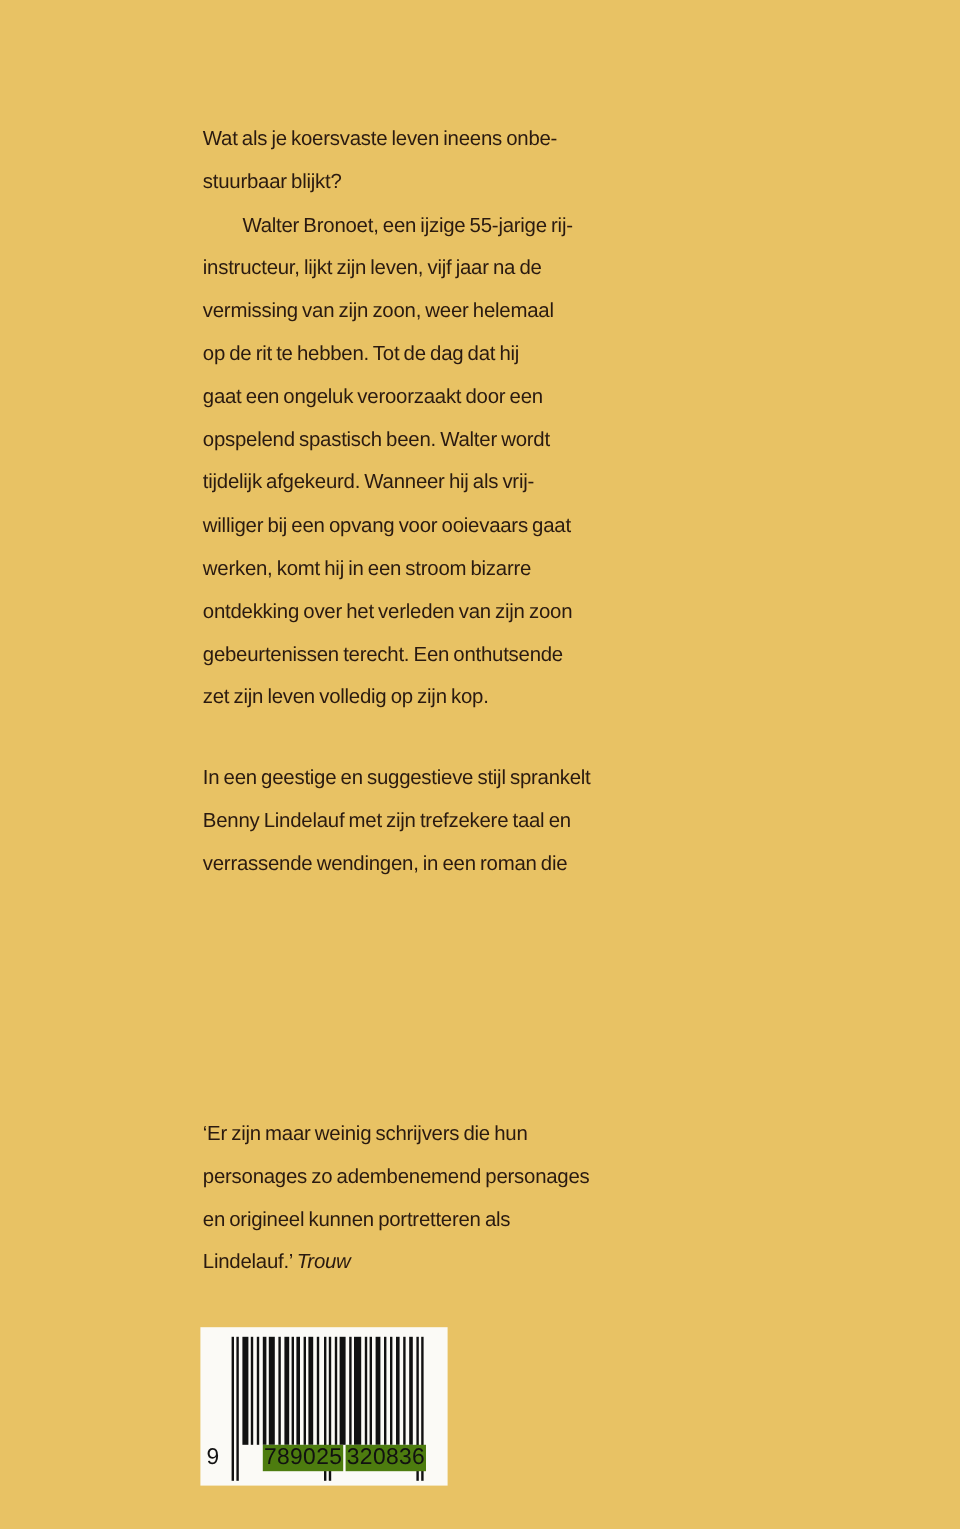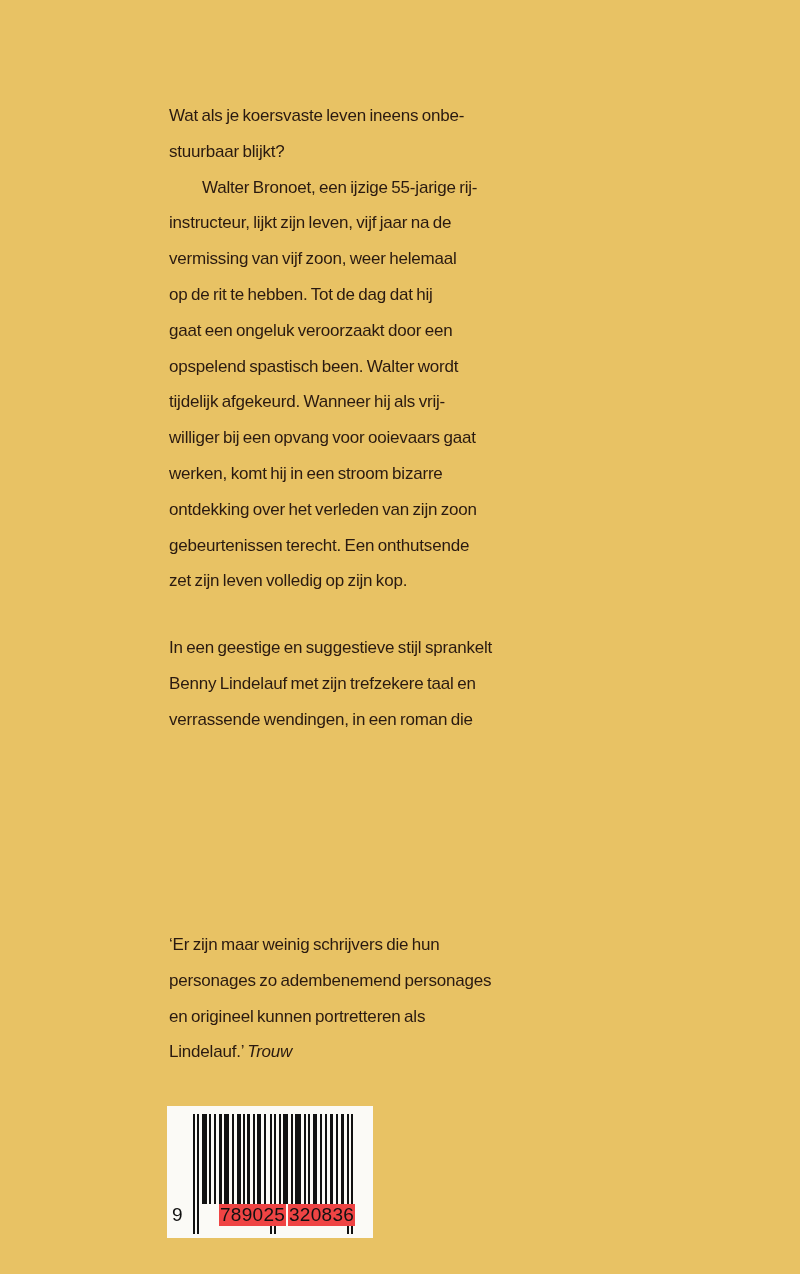--- a/index.html
+++ b/index.html
@@ -37,42 +37,42 @@
       height: 132px;
       background: #fbfaf6;
     }
     .bars { position: absolute; left: 0; top: 0; width: 206px; height: 132px; }
     .digits {
       position: absolute;
       top: 98px;
       font-family: "Liberation Sans", sans-serif;
       font-size: 19px;
       color: #111;
-      background: #ef4444;
+      background: #4d7c0f;
       line-height: 22px;
       letter-spacing: 0.3px;
     }
     .d-first { left: 5px; background: transparent; }
     .d-left { left: 52px; padding: 0 1px; }
     .d-right { left: 121px; padding: 0 1px; }
   </style>
 </head>
 <body>
 
 <div class="cover">
 
   <div class="text-block blurb">
     <p>
       <span class="line">Wat als je koersvaste leven ineens onbe-</span>
       <span class="line">stuurbaar blijkt?</span>
     </p>
     <p>
       <span class="line" style="padding-left:33px">Walter Bronoet, een ijzige 55-jarige rij-</span>
       <span class="line">instructeur, lijkt zijn leven, vijf jaar na de</span>
-      <span class="line">vermissing van vijf zoon, weer helemaal</span>
+      <span class="line">vermissing van zijn zoon, weer helemaal</span>
       <span class="line">op de rit te hebben. Tot de dag dat hij</span>
       <span class="line">gaat een ongeluk veroorzaakt door een</span>
       <span class="line">opspelend spastisch been. Walter wordt</span>
       <span class="line">tijdelijk afgekeurd. Wanneer hij als vrij-</span>
       <span class="line">williger bij een opvang voor ooievaars gaat</span>
       <span class="line">werken, komt hij in een stroom bizarre</span>
       <span class="line">ontdekking over het verleden van zijn zoon</span>
       <span class="line">gebeurtenissen terecht. Een onthutsende</span>
       <span class="line">zet zijn leven volledig op zijn kop.</span>
     </p>

